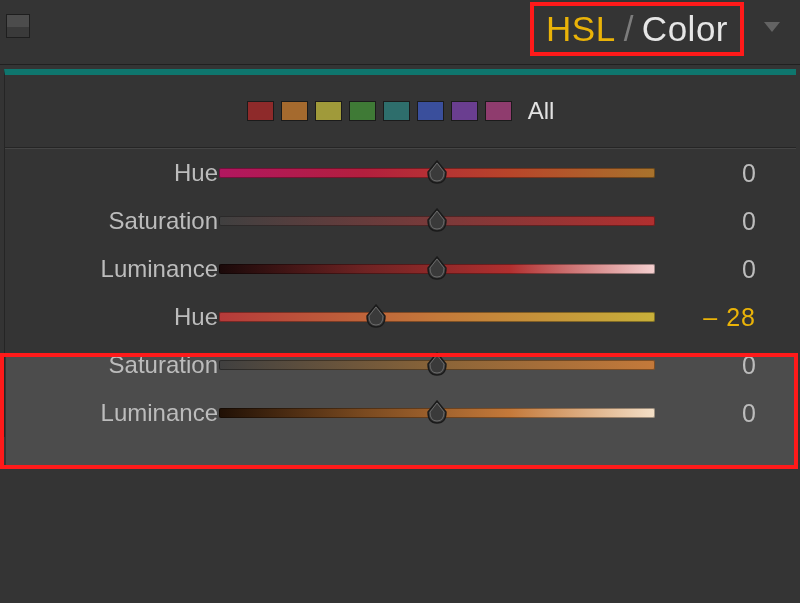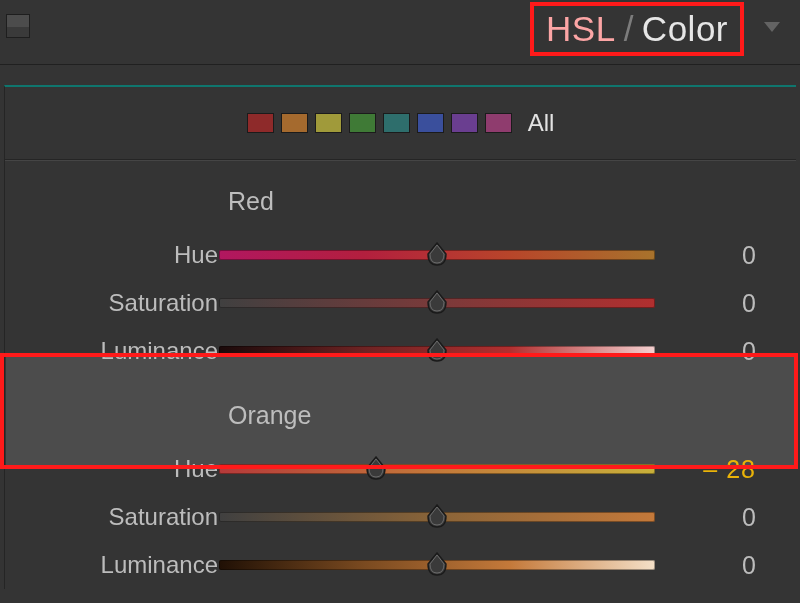--- a/index.html
+++ b/index.html
@@ -43,38 +43,38 @@
     top: 2px;
     height: 54px;
     padding: 0 12px 0 12px;
     display: flex;
     align-items: center;
     font-size: 35px;
     letter-spacing: 0.5px;
     border: 4px solid #ff1a1a;
     box-sizing: border-box;
   }
-  .title-box .dim   { color: #fca5a5; font-weight: 400; }
+  .title-box .dim   { color: #eab308; font-weight: 400; }
   .title-box .slash { color: #7c7c7c; font-weight: 300; margin: 0 8px; }
   .title-box .bright{ color: #e6e6e6; font-weight: 400; }
 
   .dropdown-arrow {
     position: absolute;
     right: 20px; top: 22px;
     width: 0; height: 0;
     border-left: 8px solid transparent;
     border-right: 8px solid transparent;
     border-top: 10px solid #636363;
   }
 
   
   .body {
     position: relative;
-    margin: 20px 4px 0 4px;
-    border-top: 2px solid #0f766e;
+    margin: 4px 4px 0 4px;
+    border-top: 6px solid #0f766e;
     border-left: 1px solid #252525;
   }
 
   
   .swatch-row {
     position: relative;
     height: 72px;
     display: flex;
     align-items: center;
     justify-content: center;
@@ -205,21 +205,20 @@
           <div class="swatch" style="background: rgb(46, 110, 108);"></div>
           <div class="swatch" style="background: rgb(58, 79, 156);"></div>
           <div class="swatch" style="background: rgb(106, 62, 144);"></div>
           <div class="swatch" style="background: rgb(143, 60, 110);"></div>
         </div>
       <span class="all-label">All</span>
     </div>
 
     <div class="groups" id="groups">
         <div class="group">
-          <div class="group-title">Red</div>
           <div class="row">
             <div class="lbl">Hue</div>
             <div class="track-wrap">
               <div class="track" style="background: linear-gradient(to right, rgb(177, 23, 96), rgb(179, 31, 62), rgb(184, 69, 42), rgb(168, 115, 44));"></div>
               <div class="thumb" style="left: 50%;">
                 <svg width="20" height="24">
                   <use href="#slider-thumb"></use>
                 </svg>
               </div>
             </div>
@@ -244,21 +243,20 @@
               <div class="thumb" style="left: 50%;">
                 <svg width="20" height="24">
                   <use href="#slider-thumb"></use>
                 </svg>
               </div>
             </div>
             <div class="val">0</div>
           </div>
         </div>
         <div class="group">
-          <div class="group-title">Orange</div>
           <div class="row">
             <div class="lbl">Hue</div>
             <div class="track-wrap">
               <div class="track" style="background: linear-gradient(to right, rgb(182, 58, 58), rgb(196, 121, 58), rgb(200, 176, 58));"></div>
               <div class="thumb" style="left: 36%;">
                 <svg width="20" height="24">
                   <use href="#slider-thumb"></use>
                 </svg>
               </div>
             </div>

